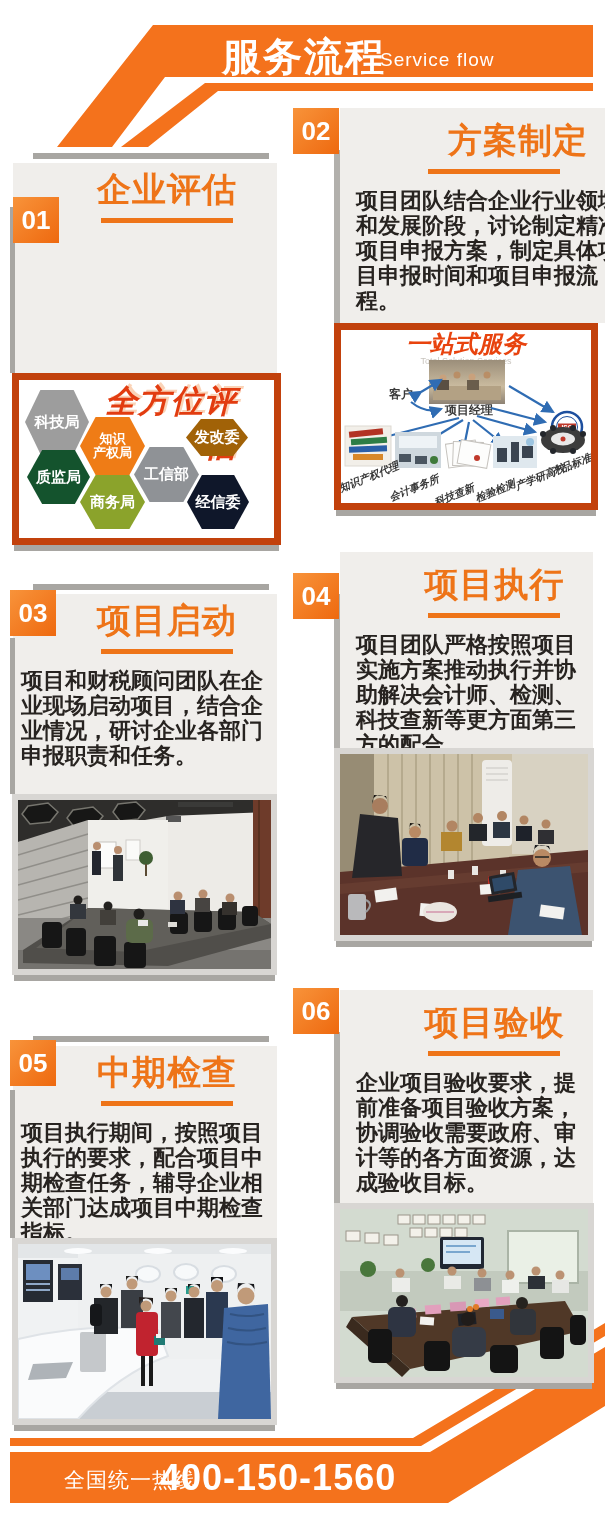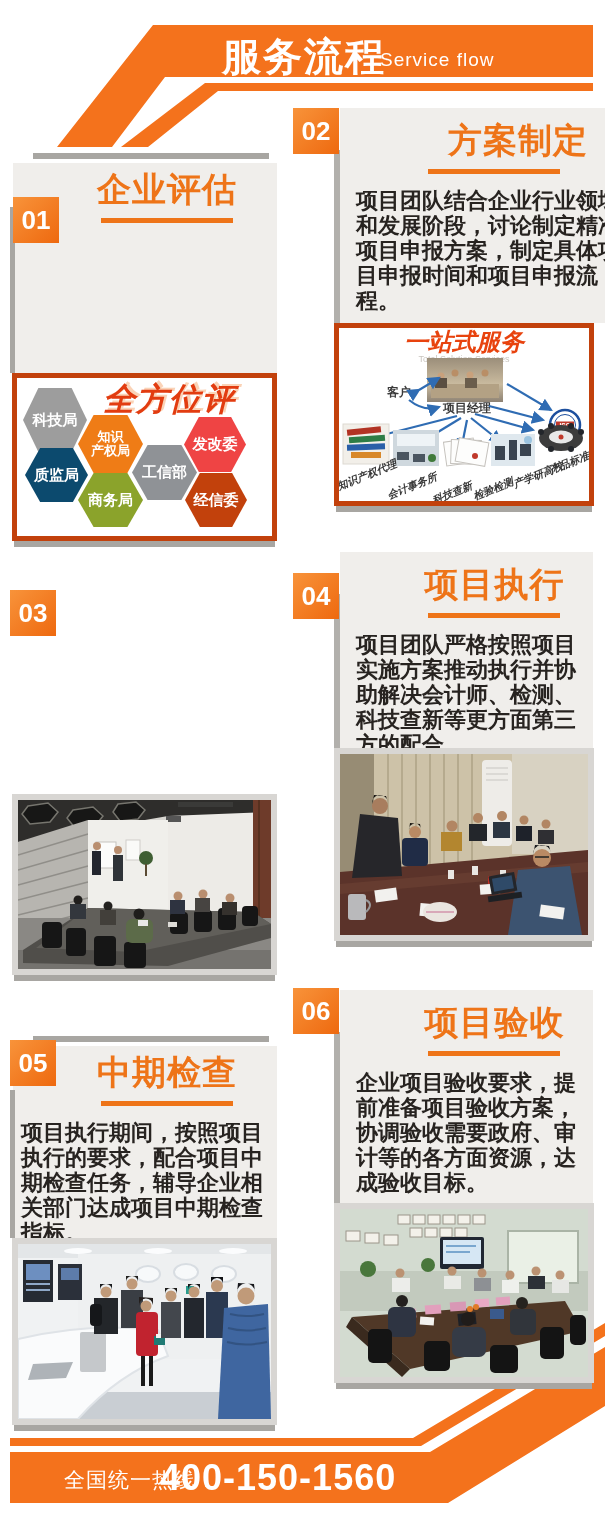--- a/index.html
+++ b/index.html
@@ -17,38 +17,38 @@
   .card{position:absolute;background:#f0eeeb;z-index:2;}
   .cl::before{content:"";position:absolute;left:20px;right:8px;top:-10px;height:6px;background:#a8a6a2;}
   .cl::after{content:"";position:absolute;left:-3px;width:5px;top:44px;bottom:0;background:#a8a6a2;}
   .cr::after{content:"";position:absolute;left:-6px;width:6px;top:42px;bottom:-2px;background:#b2b0ac;}
   .ttl{margin:4px 0 0 44px;text-align:center;font-size:34px;font-weight:bold;color:#ee7418;letter-spacing:1px;}
   .cr .ttl{margin-top:10px;margin-left:56px;}
   .rule{height:5px;width:132px;background:#ee7418;margin:5px 0 0 88px;}
   .bdy{margin-top:14px;padding:0 4px 0 8px;font-size:22px;line-height:25px;font-weight:bold;color:#272320;}
   .cr .bdy{padding:0 2px 0 16px;}
   
-  .frame{position:absolute;background:#fff;border:5px solid #c2410c;box-shadow:0 8px 0 -2px #a8a6a2;z-index:3;}
+  .frame{position:absolute;background:#fff;border:7px solid #c2410c;box-shadow:0 8px 0 -2px #a8a6a2;z-index:3;}
   .pframe{position:absolute;border:6px solid #d8d6d3;box-shadow:0 8px 0 -2px #a8a6a2;background:#9a9a96;z-index:3;}
   .pframe svg{display:block;width:100%;height:100%;}
   
   .hexwrap{position:relative;width:100%;height:100%;overflow:hidden;}
   .hexttl{position:absolute;left:78px;top:0px;width:140px;text-align:right;font-size:32px;font-weight:bold;
           font-style:italic;color:#e23c10;letter-spacing:1px;
           text-shadow:3px -2px 0 rgba(240,130,50,.35);}
   .hx{position:absolute;display:flex;align-items:center;justify-content:center;text-align:center;
       color:#fff;font-weight:bold;font-size:15px;line-height:1.1;white-space:pre-line;
       clip-path:polygon(24% 0,76% 0,100% 50%,76% 100%,24% 100%,0 50%);}
   .hx1{left:6px;top:10px;width:64px;height:64px;background:#9d9d9d;}
   .hx2{left:61px;top:37px;width:65px;height:58px;background:#ef7c16;font-size:13px;}
-  .hx3{left:8px;top:70px;width:63px;height:54px;background:#0c4a6e;}
+  .hx3{left:8px;top:70px;width:63px;height:54px;background:#14532d;}
   .hx4{left:61px;top:95px;width:65px;height:54px;background:#8ba32b;}
   .hx5{left:115px;top:67px;width:65px;height:55px;background:#8f9296;}
-  .hx6{left:167px;top:39px;width:62px;height:55px;background:#ef4444;}
-  .hx7{left:168px;top:95px;width:62px;height:54px;background:#c2410c;}
+  .hx6{left:167px;top:39px;width:62px;height:37px;background:#a16207;}
+  .hx7{left:168px;top:95px;width:62px;height:54px;background:#0f172a;}
   
   .f-label{position:absolute;left:64px;top:1466px;font-size:21px;color:#fff;z-index:4;font-weight:normal;letter-spacing:1px;}
   .f-number{position:absolute;left:160px;top:1457px;font-size:36px;color:#fff;z-index:4;font-weight:bold;letter-spacing:1px;}
 </style>
 </head>
 <body>
 
 <div id="canvas">
 
   <div class="ribbon" style="left:0;top:0;width:605px;height:150px;
@@ -179,20 +179,25 @@
         <text transform="translate(50,171) rotate(-22)">会计事务所</text>
         <text transform="translate(95,176) rotate(-22)">科技查新</text>
         <text transform="translate(136,172) rotate(-22)">检验检测</text>
         <text transform="translate(176,160) rotate(-22)">产学研高校</text>
         <text transform="translate(212,146) rotate(-22)">产品标准备案</text>
       </g>
     </svg>
   </div>
 
   <div class="badge" style="left:10px;top:590px;">03</div>
+  <div class="card cl" style="left:13px;top:594px;width:264px;height:200px;">
+    <div class="ttl">项目启动</div>
+    <div class="rule"></div>
+    <div class="bdy">项目和财税顾问团队在企业现场启动项目，结合企业情况，研讨企业各部门申报职责和任务。</div>
+  </div>
 
   <div class="pframe" style="left:12px;top:794px;width:253px;height:169px;">
     <svg viewBox="0 0 253 169" preserveAspectRatio="none">
       <rect width="253" height="169" fill="#d8d6d1"></rect>
       <rect x="150" y="6" width="90" height="112" fill="#edebe7"></rect>
       <polygon points="0,0 253,0 253,12 150,16 0,42" fill="#2e2d2b"></polygon>
       <polygon points="10,6 30,3 40,12 32,22 12,24 4,14" fill="#171716" stroke="#76756e" stroke-width="1.5"></polygon>
       <polygon points="55,10 75,7 85,16 77,26 57,28 49,18" fill="#171716" stroke="#76756e" stroke-width="1.5"></polygon>
       <polygon points="100,4 118,2 127,10 120,19 102,21 95,12" fill="#171716" stroke="#76756e" stroke-width="1.5"></polygon>
       <rect x="160" y="2" width="55" height="5" fill="#3a3a38"></rect>

